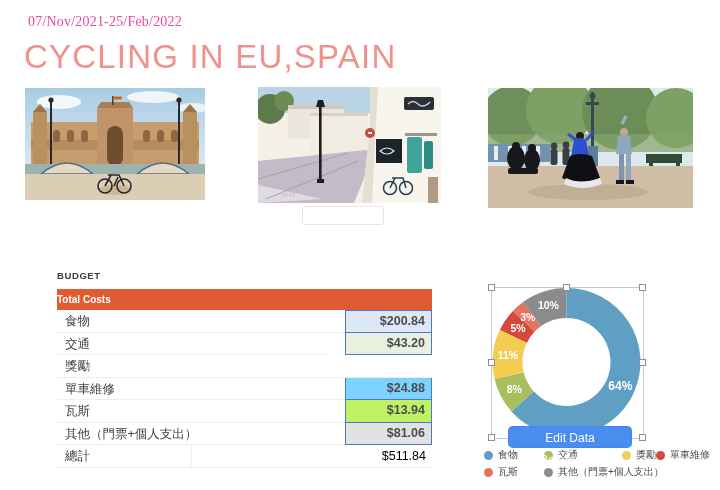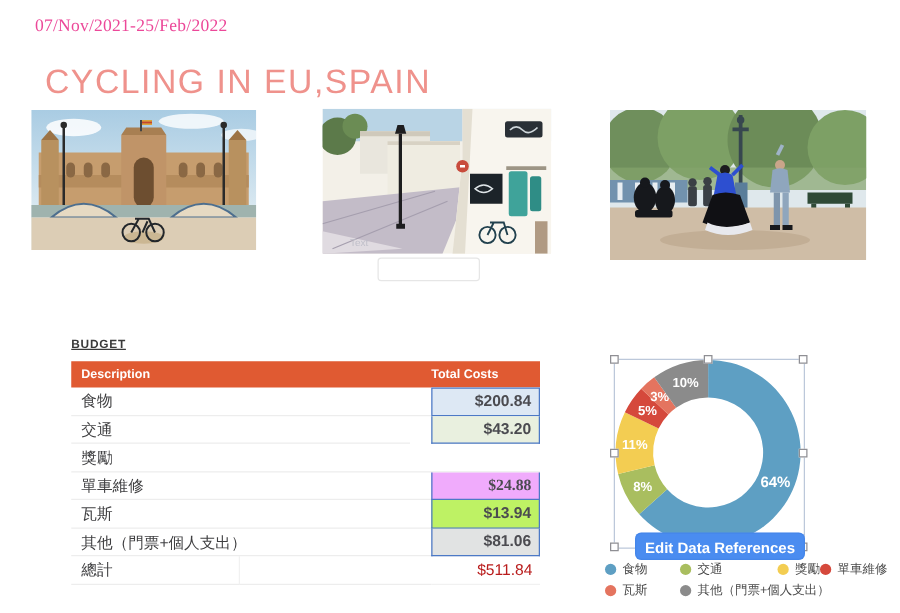--- a/index.html
+++ b/index.html
@@ -1,58 +1,58 @@
 <!DOCTYPE html>
 <html><head>
 <meta charset="utf-8">
 <style>
   html,body{margin:0;padding:0;background:#fff;}
   .slide{position:relative;width:720px;height:490px;background:#ffffff;overflow:hidden;
          font-family:"Liberation Sans",sans-serif;}
 
   .date{position:absolute;left:28px;top:14px;font-family:"Liberation Serif",serif;
         font-size:14px;color:#ec4899;letter-spacing:.2px;}
-  .title{position:absolute;left:24px;top:38px;margin:12px;font-size:27px;font-weight:300;
+  .title{position:absolute;left:24px;top:38px;margin:0;font-size:33px;font-weight:300;
          color:#EF928C;letter-spacing:1.2px;}
 
   .photo{position:absolute;display:block;}
   .photo svg{display:block;width:100%;height:100%;}
 
   .text-ph{position:absolute;left:280px;top:190px;font-size:8px;color:rgba(190,190,200,.95);
            z-index:3;}
   .caption-box{position:absolute;left:302px;top:206px;width:80px;height:17px;background:#fff;
                border:1px solid #e6e6e6;border-radius:3px;}
 
   .budget-label{position:absolute;left:57px;top:270px;font-size:9.5px;font-weight:700;
-                color:#3a3a3a;letter-spacing:.6px;text-decoration:underline;}
+                color:#3a3a3a;letter-spacing:.6px;}
 
   .btable{position:absolute;left:57px;top:289px;width:375px;font-size:12.5px;}
   .thead{display:flex;height:21px;line-height:21px;color:#fff;font-weight:700;font-size:10px;}
   .th-desc{flex:1;padding-left:8px;}
   .th-cost{width:87px;text-align:left;padding-right:6px;box-sizing:border-box;}
   .trow{display:flex;height:22.5px;}
   .td-desc{flex:1;padding-left:8px;line-height:22.5px;color:#3f3f41;
            border-bottom:1px solid #ededed;white-space:nowrap;overflow:hidden;}
   .td-amt{width:87px;box-sizing:border-box;text-align:right;padding-right:6px;
           line-height:20px;font-weight:700;color:#4b4b50;
           border-left:1.5px solid #4C79C6;border-right:1.5px solid #4C79C6;
           border-bottom:1.5px solid #4C79C6;}
   .td-amt.first{border-top:1.5px solid #4C79C6;}
   .trow.total .td-desc{width:126px;flex:none;border-right:1px solid #f1f1f1;}
   .trow.total .td-filler{flex:1;border-bottom:1px solid #ededed;}
-  .trow.total .td-amt{border:none;font-weight:400;color:#b91c1c;line-height:22.5px;
+  .trow.total .td-amt{border:none;font-weight:400;color:#000000;line-height:22.5px;
                       border-bottom:1px solid #f1f1f1;}
 
   .sel-rect{position:absolute;left:491px;top:287px;width:151px;height:150px;
             border:1px solid #bcc8da;z-index:1;}
   .handle{position:absolute;width:7px;height:7px;background:#fff;border:1px solid #8f8f94;
           z-index:6;box-sizing:border-box;}
   .donut-svg{position:absolute;left:480px;top:276px;z-index:2;}
-  .edit-btn{position:absolute;left:508px;top:426px;width:136px;height:22px;z-index:7;
-            border:none;border-radius:5px;color:#fff;font-size:12px;font-weight:700;
+  .edit-btn{position:absolute;left:508px;top:426px;width:124px;height:22px;z-index:7;
+            border:none;border-radius:5px;color:#fff;font-size:12px;font-weight:400;
             font-family:"Liberation Sans",sans-serif;text-align:center;line-height:22px;
             box-shadow:0 0 0 1px rgba(60,125,224,.4) inset;cursor:pointer;}
   .legend{position:absolute;left:478px;top:448px;width:242px;height:36px;z-index:2;}
   .lg-item{position:absolute;height:14px;display:flex;align-items:center;}
   .lg-dot{width:9px;height:9px;border-radius:50%;margin-right:5px;flex:none;}
   .lg-txt{font-size:10px;color:#4a4a4a;white-space:nowrap;}
   .pct{font-weight:700;fill:#ffffff;}
 </style>
 </head>
 <body>
@@ -208,38 +208,37 @@
     </svg>
   </figure>
 
   <div class="text-ph">Text</div>
   <div class="caption-box"></div>
 
   <div class="budget-label">BUDGET</div>
 
   <div class="btable">
     <div class="thead" id="thead" style="background: rgb(224, 90, 50);">
-      <div class="th-desc">Description</div>
       <div class="th-cost">Total Costs</div>
     </div>
     <div id="tbody">
         <div class="trow">
           <div class="td-desc">食物</div>
           <div class="td-amt first" style="background: rgb(221, 232, 244);">$200.84</div>
         </div>
         <div class="trow">
           <div class="td-desc">交通</div>
           <div class="td-amt" style="background: rgb(233, 240, 223); margin-left: 17px;">$43.20</div>
         </div>
         <div class="trow">
           <div class="td-desc">獎勵</div>
         </div>
         <div class="trow">
           <div class="td-desc">單車維修</div>
-          <div class="td-amt" style="background: #f0abfc; font-family: Liberation Serif, serif;">$24.88</div>
+          <div class="td-amt" style="background: #7dd3fc;">$24.88</div>
         </div>
         <div class="trow">
           <div class="td-desc">瓦斯</div>
           <div class="td-amt" style="background: #bef264;">$13.94</div>
         </div>
         <div class="trow">
           <div class="td-desc">其他（門票+個人支出）</div>
           <div class="td-amt" style="background: rgb(225, 227, 227);">$81.06</div>
         </div>
       </div>

